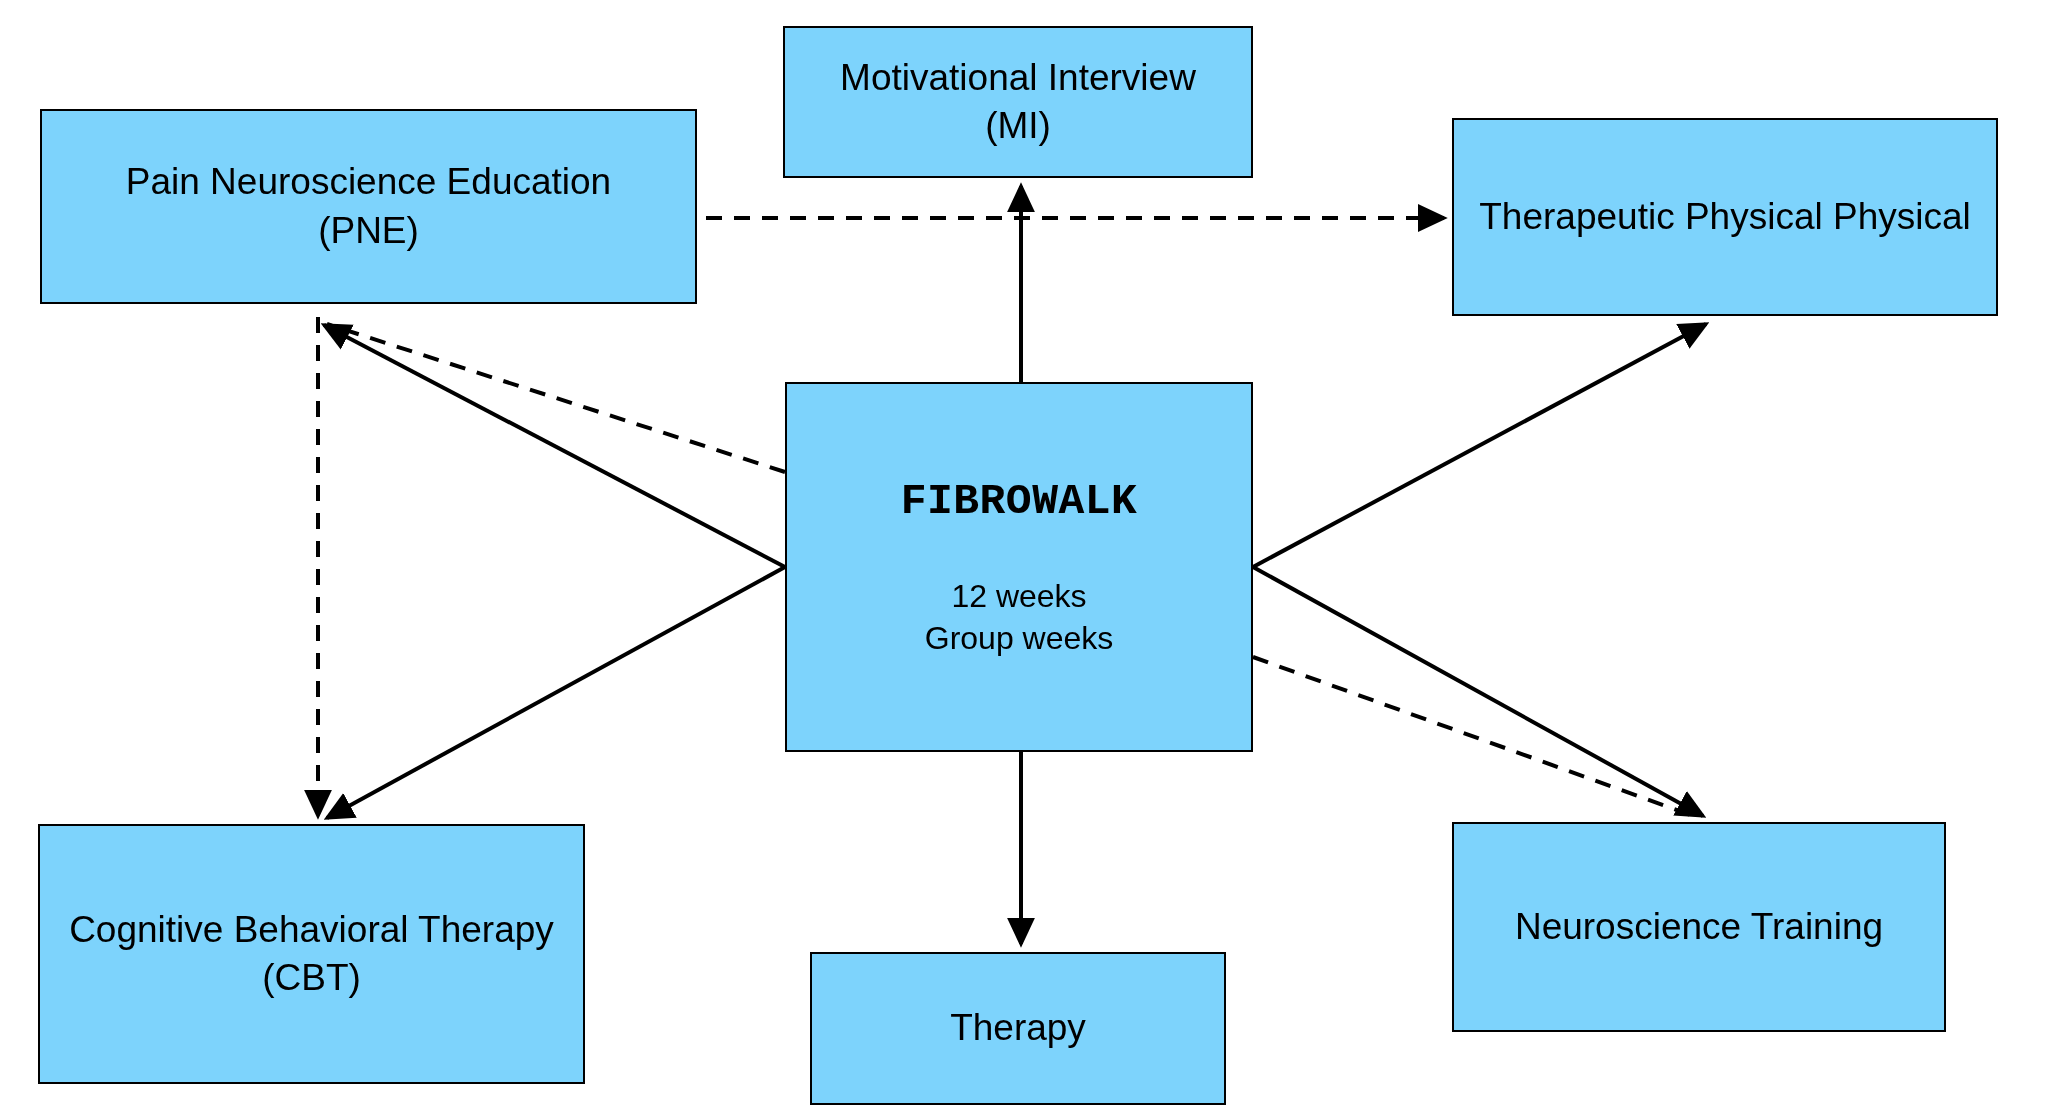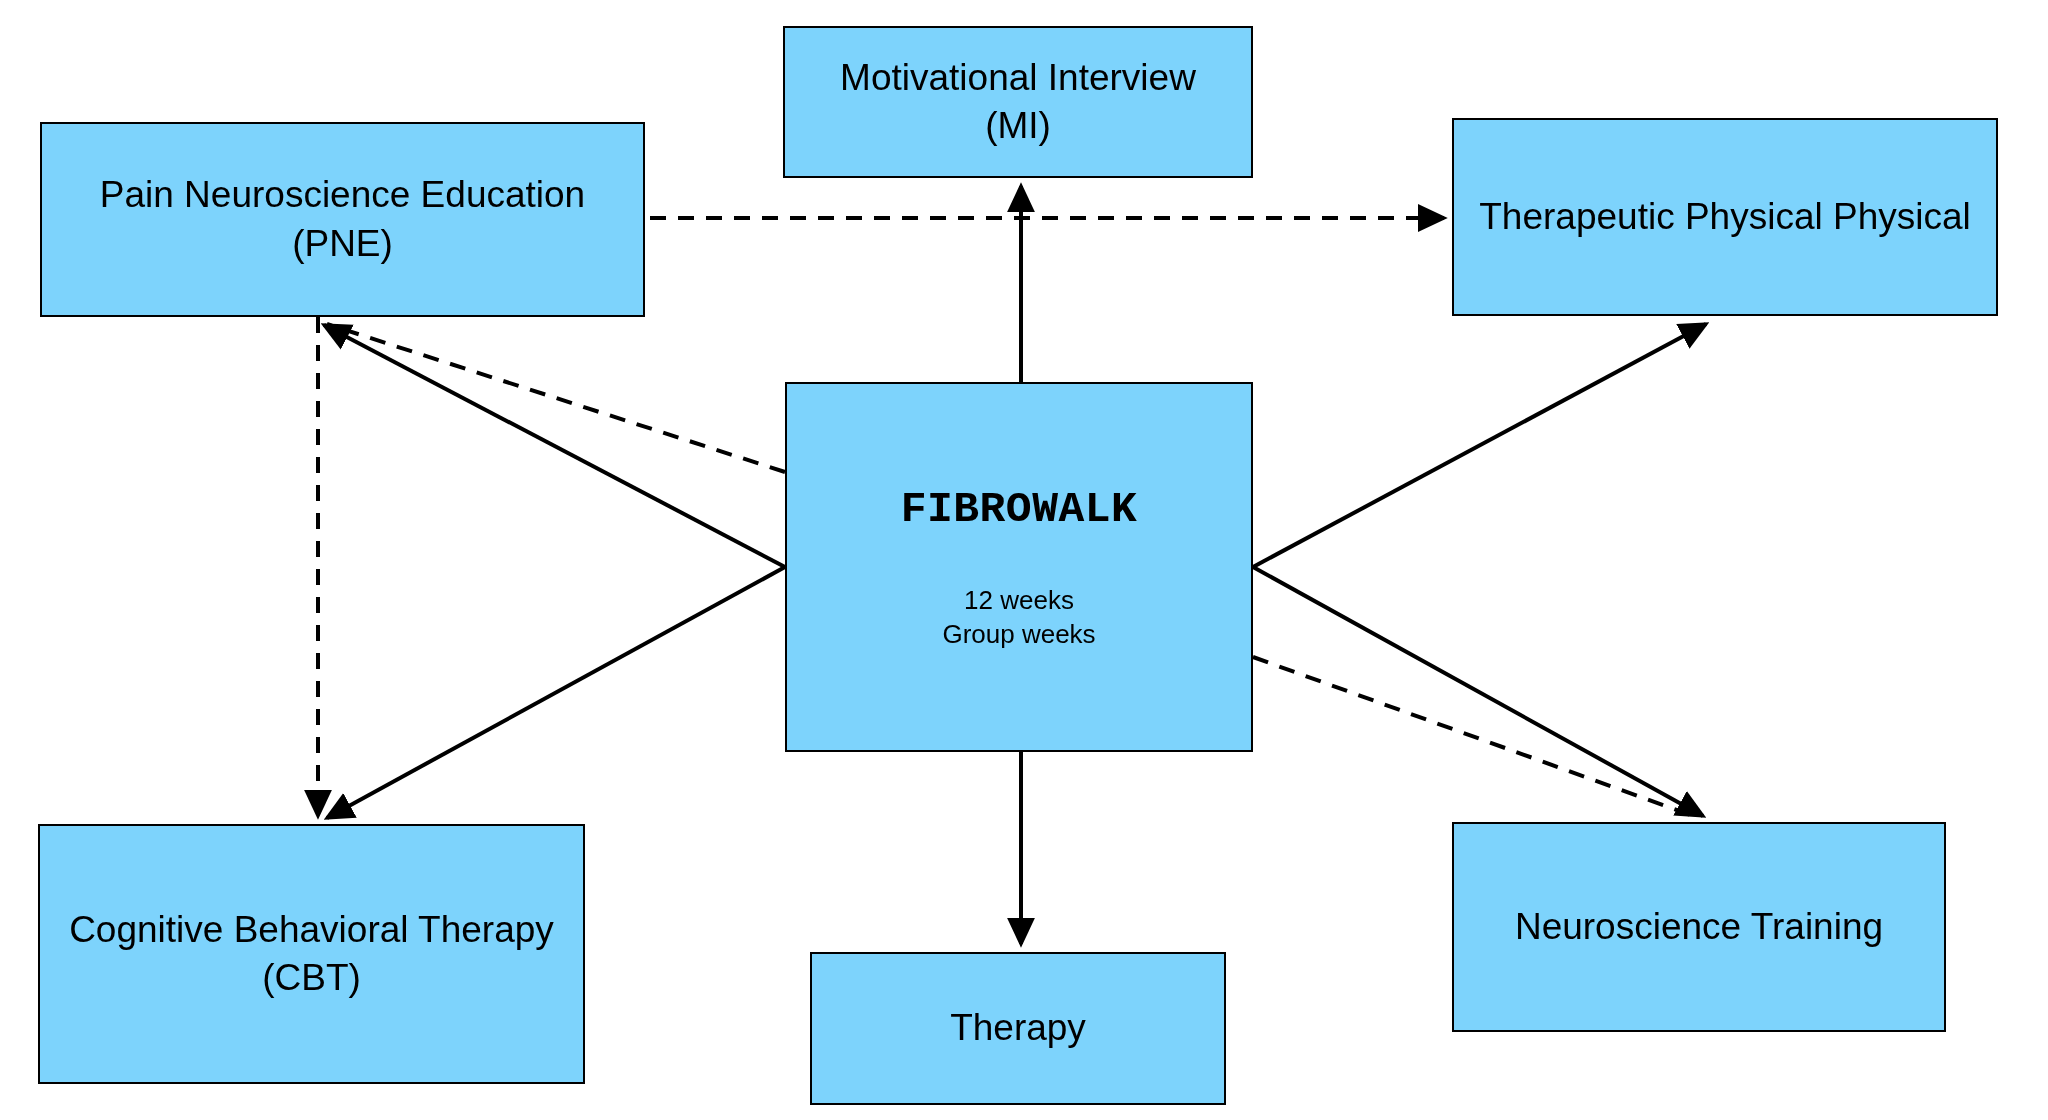--- a/index.html
+++ b/index.html
@@ -48,27 +48,27 @@
     font-size: 37px;
     font-weight: 400;
   }
   .node-title-strong {
     font-size: 43px;
     font-weight: 700;
     letter-spacing: 0.5px;
     font-family: Liberation Mono, monospace;
   }
   .node-sub {
-    font-size: 26px;
+    font-size: 32px;
     font-weight: 400;
   }
   .spacer-lg { height: 46px; }
 
   
-  #node-pne        { left: 40px;   top: 122px;  width: 605px; height: 195px; }
+  #node-pne        { left: 40px;   top: 109px;  width: 657px; height: 195px; }
   #node-mi         { left: 783px;  top: 26px;   width: 470px; height: 152px; }
   #node-tpe        { left: 1452px; top: 118px;  width: 546px; height: 198px; }
   #node-fibrowalk  { left: 785px;  top: 382px;  width: 468px; height: 370px; }
   #node-cbt        { left: 38px;   top: 824px;  width: 547px; height: 260px; }
   #node-homework   { left: 810px;  top: 952px;  width: 416px; height: 153px; }
   #node-mindfulness{ left: 1452px; top: 822px;  width: 494px; height: 210px; }
 </style>
 </head>
 <body>
 

